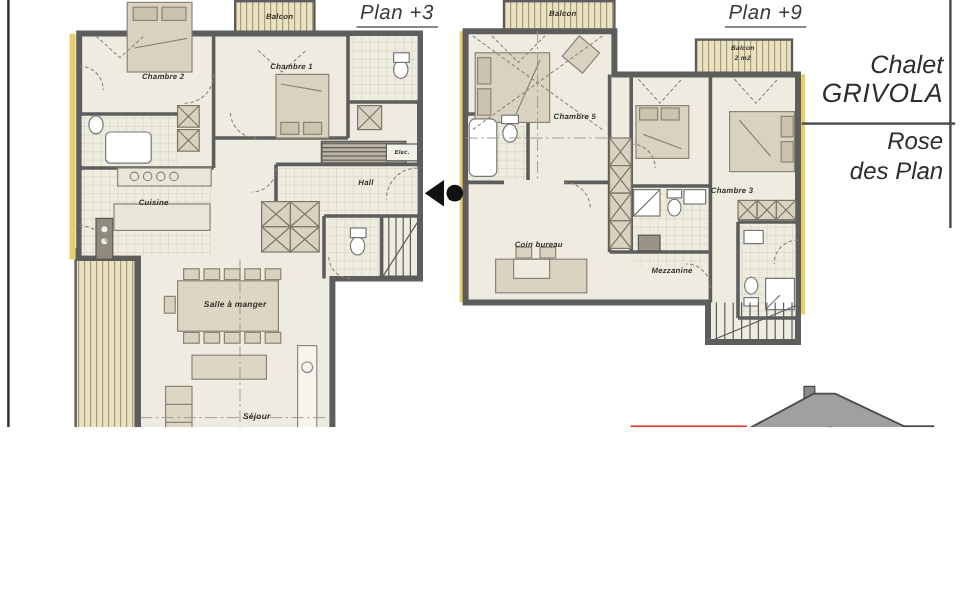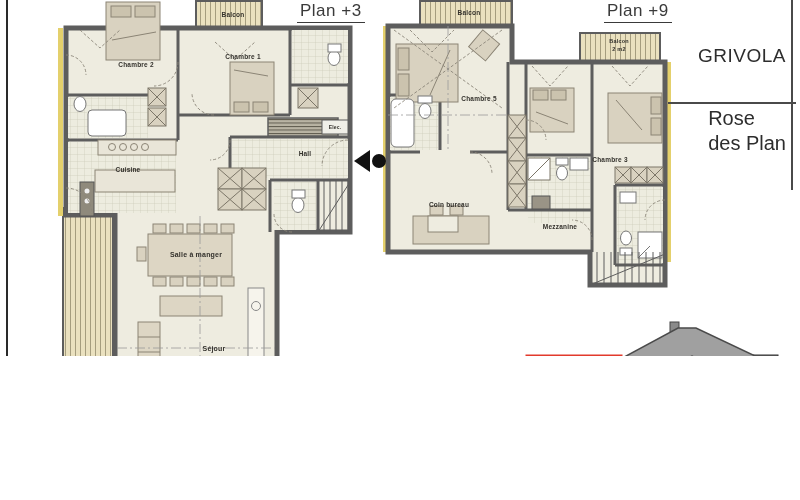--- a/index.html
+++ b/index.html
@@ -1,27 +1,27 @@
 <!DOCTYPE html>
 <html><head>
 <meta charset="utf-8">
 <style>
   html,body{margin:0;padding:0;background:#fff;}
   #canvas{position:relative;width:800px;height:356px;background:#ffffff;overflow:hidden;
-          font-family:"Liberation Sans",sans-serif;}
+          font-family:"Liberation Sans",sans-serif;font-style:italic;}
   .abs{position:absolute;}
   .lbl{position:absolute;transform:translate(-50%,-50%);font-size:6.5px;font-weight:bold;
        color:#33312c;white-space:nowrap;letter-spacing:.2px;}
   .lbl-big{font-size:7px;}
   .plan-title{position:absolute;font-size:17px;color:#3a3a3a;letter-spacing:.5px;
               border-bottom:1.6px solid #3a3a3a;padding:0 3px 1px 3px;}
   .tb{position:absolute;right:14px;text-align:right;color:#2d2d2d;}
   .tb .l1{font-size:21px;line-height:22px;}
-  .tb .l2{font-size:19px;line-height:23px;letter-spacing:.5px;}
-  .tb2{position:absolute;right:14px;text-align:left;color:#2d2d2d;margin-left:36px;}
+  .tb .l2{font-size:22px;line-height:23px;letter-spacing:.5px;}
+  .tb2{position:absolute;right:14px;text-align:right;color:#2d2d2d;margin-left:36px;}
   .tb2 .l1,.tb2 .l2{font-size:20px;line-height:25px;}
   .vline,.hline{position:absolute;background:#4a4a4a;}
 </style>
 </head>
 <body>
 
 <div id="canvas">
 
   <svg class="abs" style="left:0;top:0" width="800" height="500">
     <polygon points="262,500 390,472 540,451 700,438 800,430 800,500" fill="#dce8cb"></polygon>
@@ -337,20 +337,21 @@
   </svg>
 
   <div class="vline" style="left:6px;top:0;width:1.5px;height:497px;background:#2a2a2a"></div>
   <div class="vline" style="left:791px;top:0;width:1.5px;height:190px"></div>
   <div class="hline" style="left:668px;top:102px;width:128px;height:1.8px"></div>
 
   <div class="plan-title" style="left:297px;top:1px">Plan +3</div>
   <div class="plan-title" style="left:604px;top:1px">Plan +9</div>
 
   <div class="tb" style="top:44px">
+    <div class="l1">Chalet</div>
     <div class="l2">GRIVOLA</div>
   </div>
   <div class="tb2" style="top:106px">
     <div class="l1">Rose</div>
     <div class="l2">des Plan</div>
   </div>
 
   <div class="lbl" style="left:233px;top:14px">Balcon</div>
   <div class="lbl" style="left:136px;top:64px">Chambre 2</div>
   <div class="lbl" style="left:243px;top:56px">Chambre 1</div>

